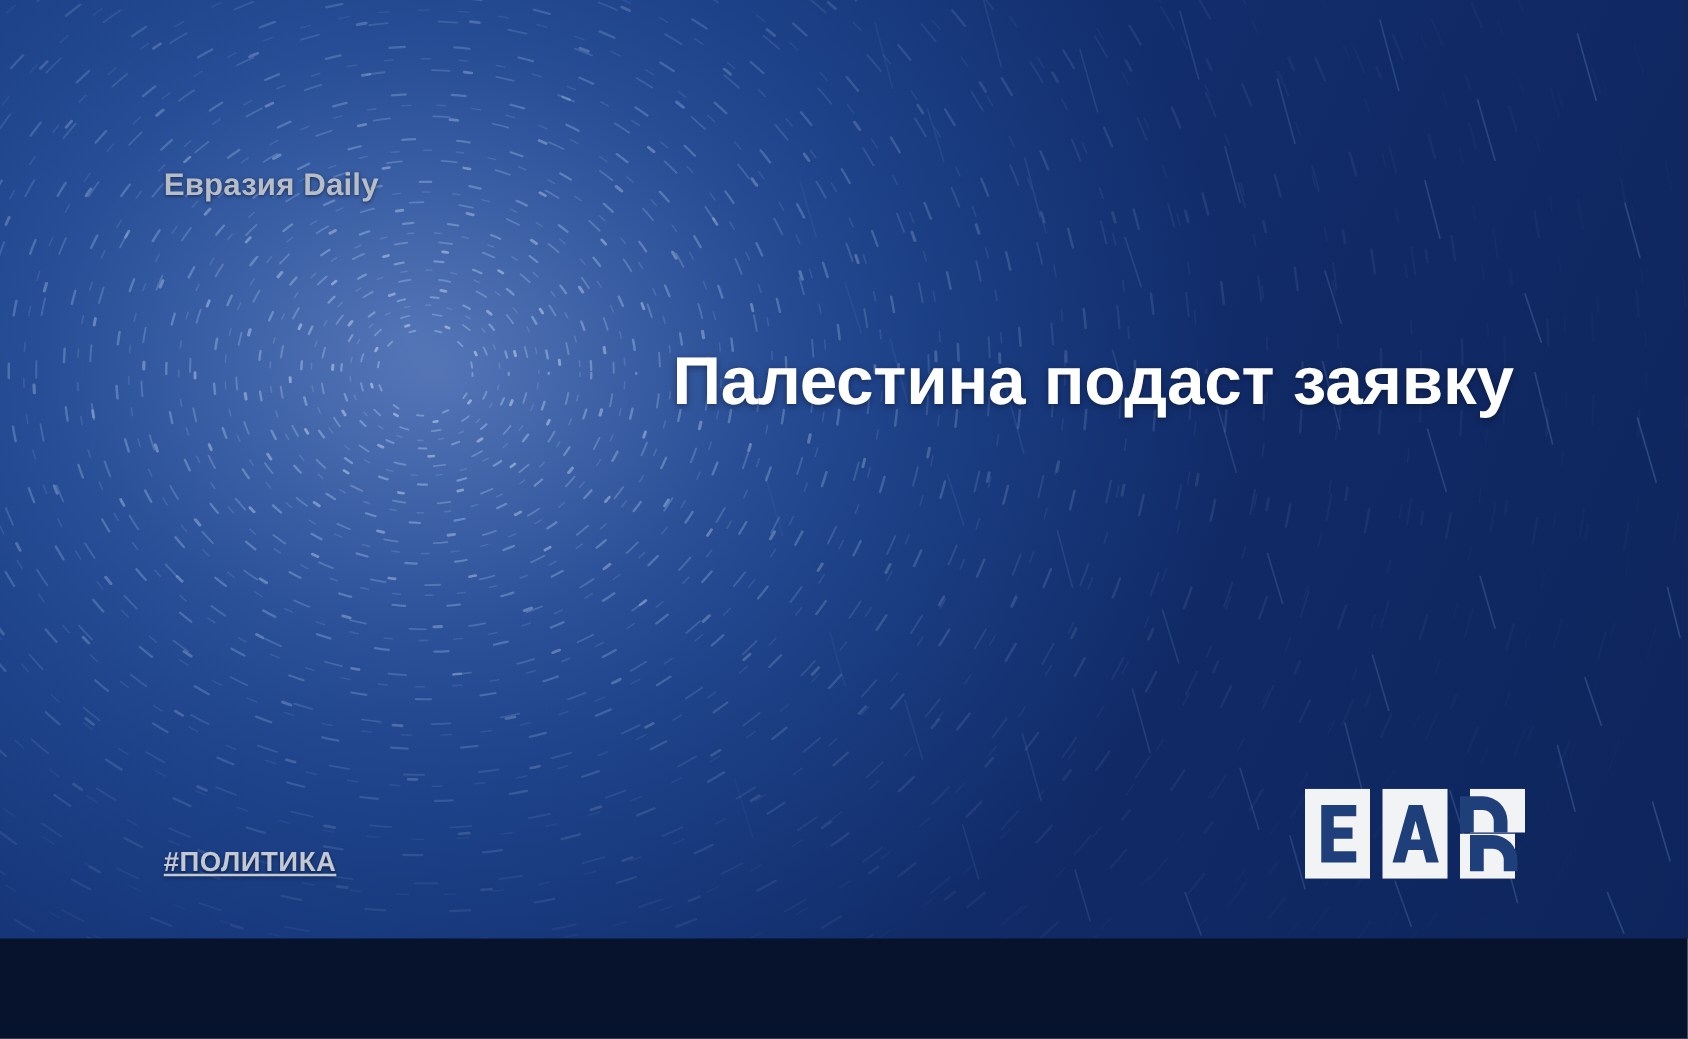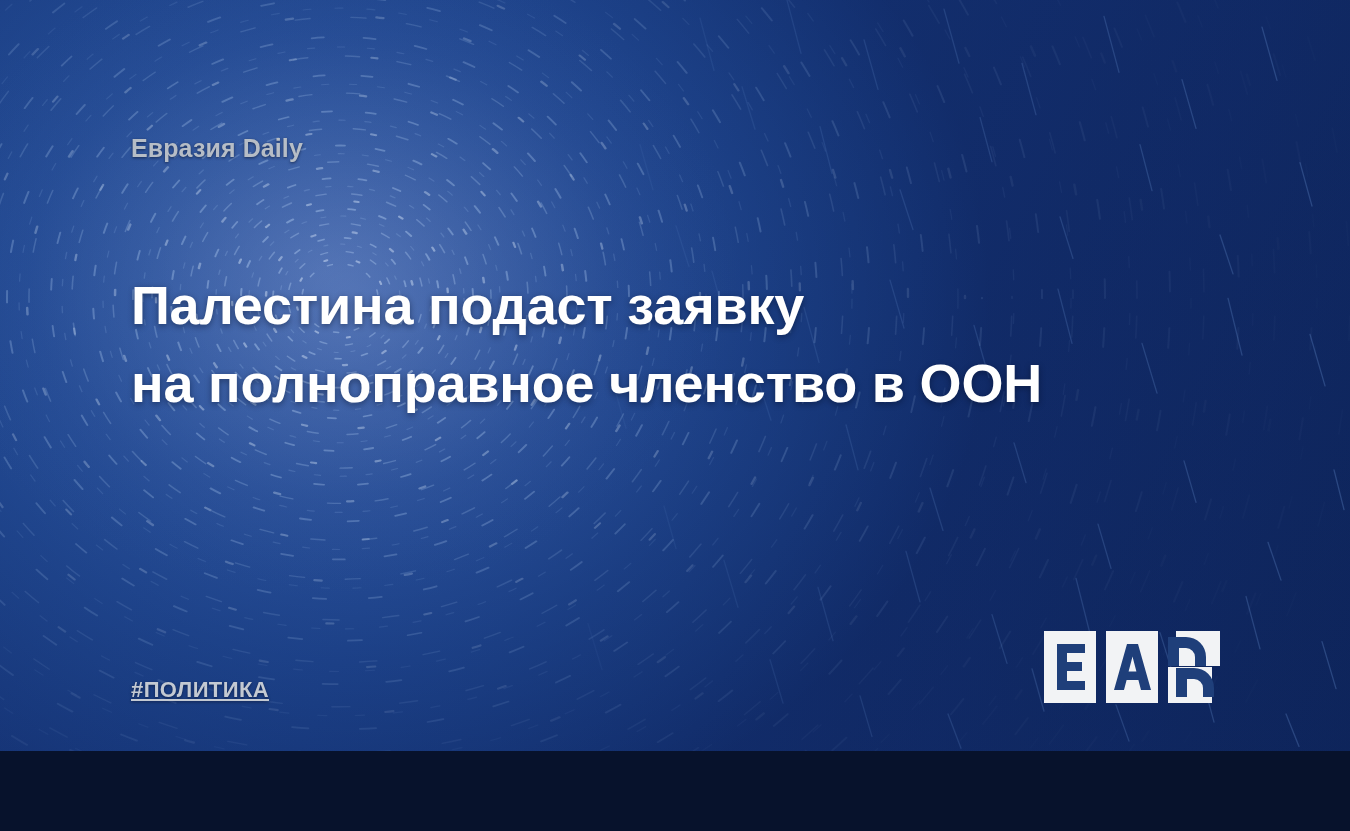--- a/index.html
+++ b/index.html
@@ -93,21 +93,21 @@
     top: 266px;
     width: 1080px;
     margin: 0;
     color: #ffffff;
     font-size: 54px;
     font-weight: 700;
     line-height: 78px;
     letter-spacing: -0.2px;
     text-shadow: 0 2px 6px rgba(4,10,30,0.45);
   }
-  .headline-line { display: block; white-space: nowrap; }
+  .headline-line { display: block; white-space: nowrap; text-align: right; }
 
   .hashtag {
     position: absolute;
     left: 131px;
     top: 678px;
     font-size: 22px;
     font-weight: 700;
     letter-spacing: 0.4px;
     color: #c3c9d2;
     line-height: 1.1;
@@ -315,21 +315,20 @@
       </g>
     </svg>
   </div>
 
   <div class="content">
 
     <div class="site-logo">Евразия Daily</div>
 
     <h1 class="headline">
       <span class="headline-line">Палестина подаст заявку</span>
-      <span class="headline-line">на полноправное членство в ООН</span>
     </h1>
 
     <div class="hashtag">#ПОЛИТИКА</div>
 
     <div class="ead-mark">
       <svg viewBox="0 0 176 72" xmlns="http://www.w3.org/2000/svg" role="img" aria-label="EAD">
 
         <g>
           <rect x="0" y="0" width="52" height="72" fill="#f2f3f5"></rect>
           <path d="M13 13 H41 V22 H23 V31 H38 V40 H23 V50 H41 V59 H13 Z" fill="#1f3f7a"></path>

